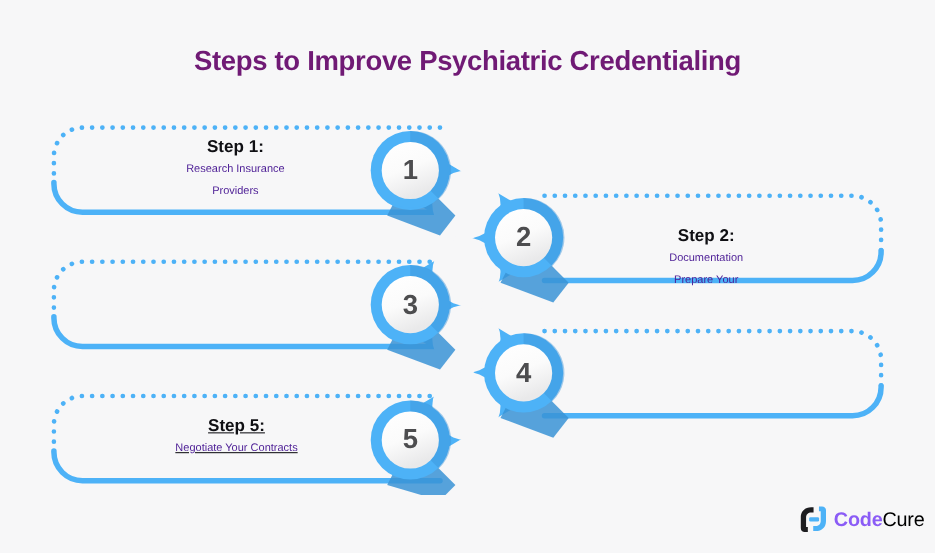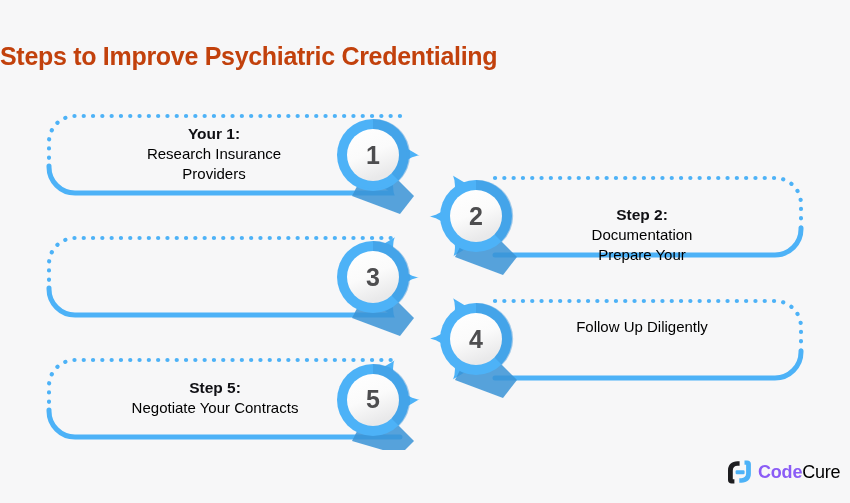--- a/index.html
+++ b/index.html
@@ -19,23 +19,24 @@
     position: absolute;
     inset: 0;
   }
 
   
   .title {
     position: absolute;
     top: 42px;
     left: 0;
     width: 850px;
+    text-align: center;
     font-size: 25px;
     font-weight: bold;
-    color: #c2410c;
+    color: #701a75;
     letter-spacing: -0.3px;
   }
 
   
   .art {
     position: absolute;
     top: 0;
     left: 0;
     width: 850px;
     height: 503px;
@@ -50,29 +51,29 @@
     font-size: 15.5px;
   }
   .step-head {
     font-weight: bold;
     font-size: 15.5px;
     color: #101014;
     display: block;
   }
   .step-body {
     display: block;
-    font-size: 15px;
-    color: #000000;
+    font-size: 10px;
+    color: #4c1d95;
   }
 
   .step-text.s1 { left: 70px;  top: 124px; width: 288px; }
   .step-text.s2 { left: 498px; top: 205px; width: 288px; }
   .step-text.s3 { left: 62px;  top: 245px; width: 300px; }
   .step-text.s4 { left: 498px; top: 317px; width: 288px; }
-  .step-text.s5 { left: 62px;  top: 378px; width: 306px; }
+  .step-text.s5 { left: 62px;  top: 378px; width: 306px; text-decoration: underline; }
 
   
   .badge-num {
     position: absolute;
     width: 52px;
     height: 52px;
     line-height: 52px;
     text-align: center;
     font-size: 25px;
     font-weight: bold;
@@ -202,34 +203,33 @@
     </g>
   </svg>
 
   <div class="badge-num n1">1</div>
   <div class="badge-num n2">2</div>
   <div class="badge-num n3">3</div>
   <div class="badge-num n4">4</div>
   <div class="badge-num n5">5</div>
 
   <div class="step-text s1">
-    <span class="step-head">Your 1:</span>
+    <span class="step-head">Step 1:</span>
     <span class="step-body">Research Insurance</span>
     <span class="step-body">Providers</span>
   </div>
 
   <div class="step-text s2">
     <span class="step-head">Step 2:</span>
     <span class="step-body">Documentation</span>
     <span class="step-body">Prepare Your</span>
   </div>
 
 
   <div class="step-text s4">
-    <span class="step-body">Follow Up Diligently</span>
   </div>
 
   <div class="step-text s5">
     <span class="step-head">Step 5:</span>
     <span class="step-body">Negotiate Your Contracts</span>
   </div>
 
   <div class="logo">
     <svg class="logo-mark" viewBox="0 0 27 28">
       <path d="M11.5 3.2 C5.5 3.2 2.0 7.0 2.0 12.2 L2.0 22.0 C2.0 24.2 3.4 25.6 5.6 25.6

